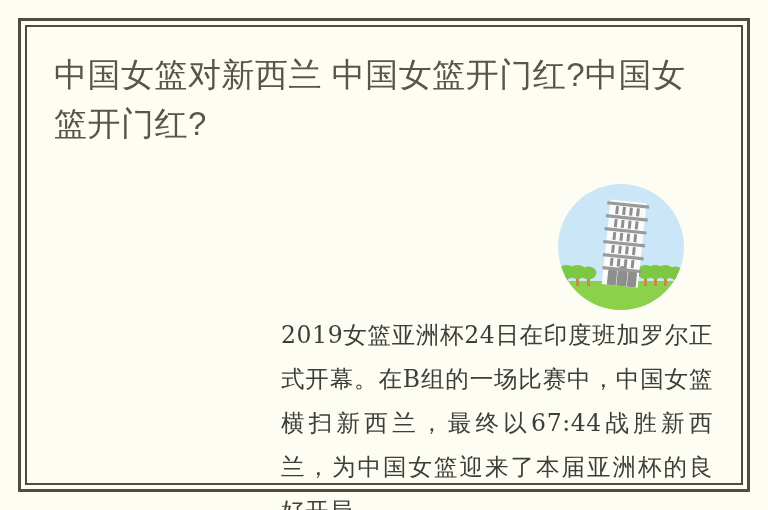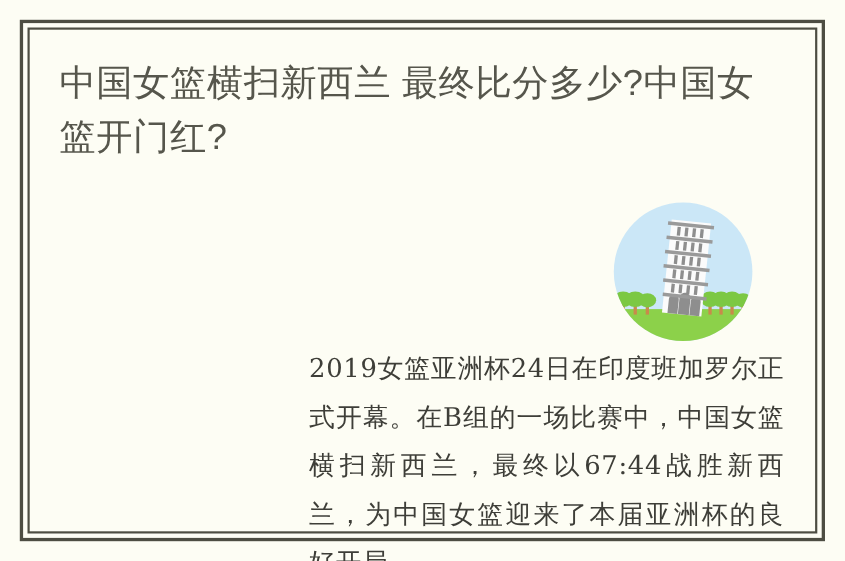--- a/index.html
+++ b/index.html
@@ -105,21 +105,21 @@
 </head>
 <body>
 
 <div class="page">
 
   <div class="frame-outer"></div>
   <div class="frame-inner"></div>
 
   <div class="content">
 
-    <h1 class="article-title">中国女篮横扫新西兰 最终比分多少?中国女篮开门红?</h1>
+    <h1 class="article-title">中国女篮对新西兰 中国女篮开门红?中国女篮开门红?</h1>
 
     <div class="article-body-row">
 
       <div class="thumb-wrap">
         <svg class="thumb-svg" viewBox="0 0 128 128">
           <defs>
             <clipPath id="circleClip">
               <circle cx="64" cy="64" r="63"></circle>
             </clipPath>
           </defs>

